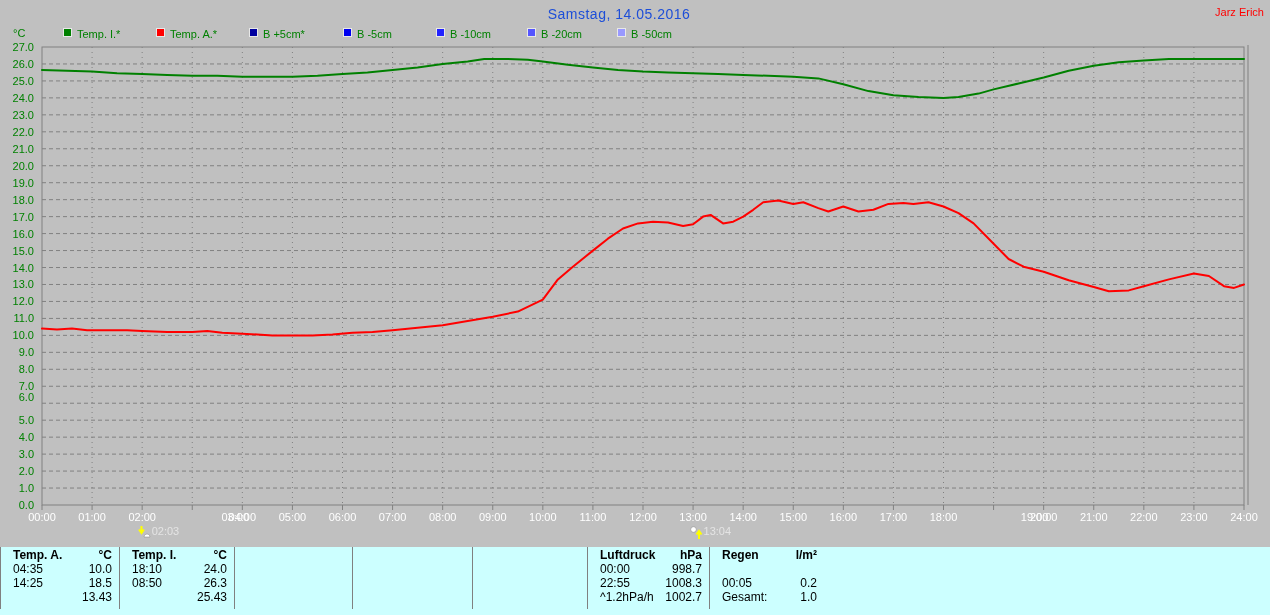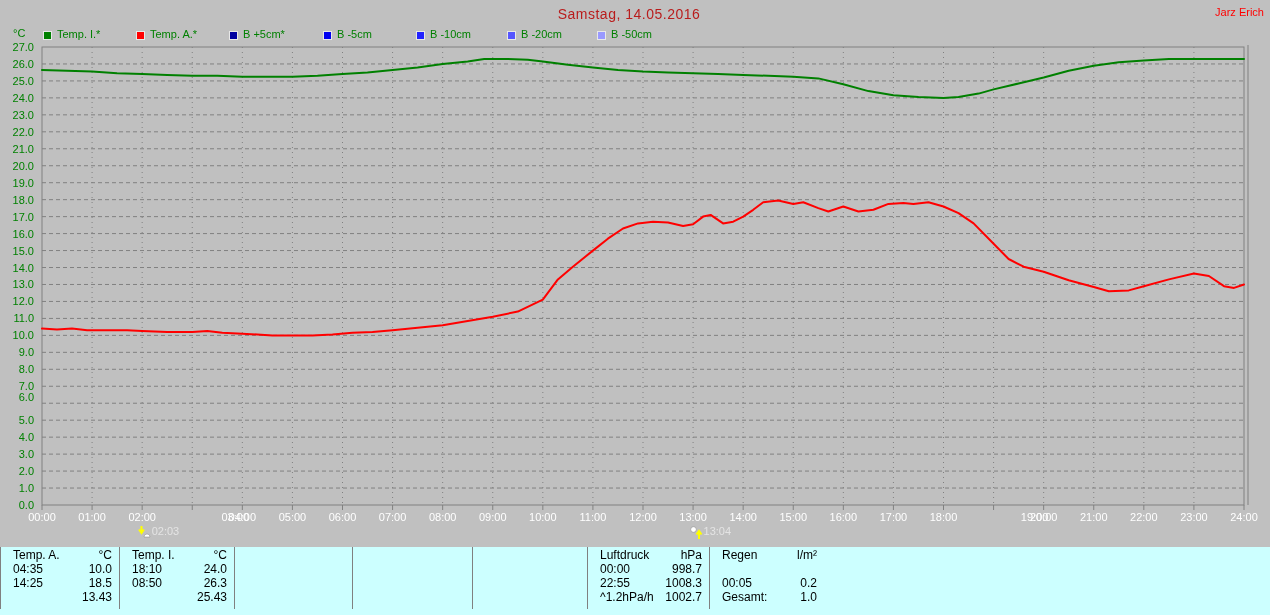--- a/index.html
+++ b/index.html
@@ -2,31 +2,31 @@
 <html><head>
 <meta charset="utf-8">
 <style>
   * { margin:0; padding:0; box-sizing:border-box; }
   html,body { width:1270px; height:615px; }
   body {
     position:relative; background:#c0c0c0; overflow:hidden;
     font-family:"Liberation Sans", sans-serif;
   }
   .title {
-    position:absolute; top:6px; left:429px; width:400px; text-align:center;
-    color:#b91c1c; font-size:14px; letter-spacing:0.5px;
+    position:absolute; top:6px; left:419px; width:400px; text-align:center;
+    color:#1d4ed8; font-size:14px; letter-spacing:0.5px;
   }
   .user {
     position:absolute; top:6px; right:6px; color:#ff0000; font-size:11px;
   }
   .y-unit {
     position:absolute; top:27px; left:13px; color:#008000; font-size:11px;
   }
   .legend { position:absolute; top:28px; left:0; height:14px; width:100%; }
-  .legend-item { position:absolute; top:0; display:flex; align-items:flex-end; gap:5px; cursor:default; }
+  .legend-item { position:absolute; top:0; display:flex; align-items:flex-start; gap:5px; cursor:default;margin-left:20px; }
   .legend-swatch { width:9px; height:9px; border:1px solid #e8e8e8; }
   .legend-label { color:#008000; font-size:11px; white-space:nowrap; }
   #chart-svg { position:absolute; top:0; left:0; }
   .ytick {
     position:absolute; width:32px; text-align:right; color:#008000;
     font-size:11px; line-height:12px;
   }
   .xtick {
     position:absolute; width:38px; text-align:center; color:#ffffff;
     font-size:11px; line-height:12px; top:511px;
@@ -37,21 +37,21 @@
   .marker-label { color:#e4e4e4; font-size:11px; line-height:13px; }
   .stats-table {
     position:absolute; left:0; top:547px; width:1270px; height:68px;
     background:#ccffff; display:flex; color:#000; font-size:12px;
   }
   .tcol { height:62px; padding-top:1px; }
   .tcol.bordered { border-left:1px solid #808080; }
   .trow { height:14px; line-height:14px; display:flex; justify-content:space-between; white-space:nowrap; }
   .trow .tl { padding-left:12px; }
   .trow .tr { padding-right:7px; text-align:right; }
-  .thead { font-weight:normal; }
+  .thead { font-weight:bold; }
   .rowlabels .trow { font-weight:bold; padding-left:8px; justify-content:flex-start; }
 </style>
 </head>
 <body>
 
 <div class="title">Samstag, 14.05.2016</div>
 <div class="user">Jarz Erich</div>
 <div class="y-unit">°C</div>
 <div class="legend" id="legend">
     <div class="legend-item" style="left: 43px;">

